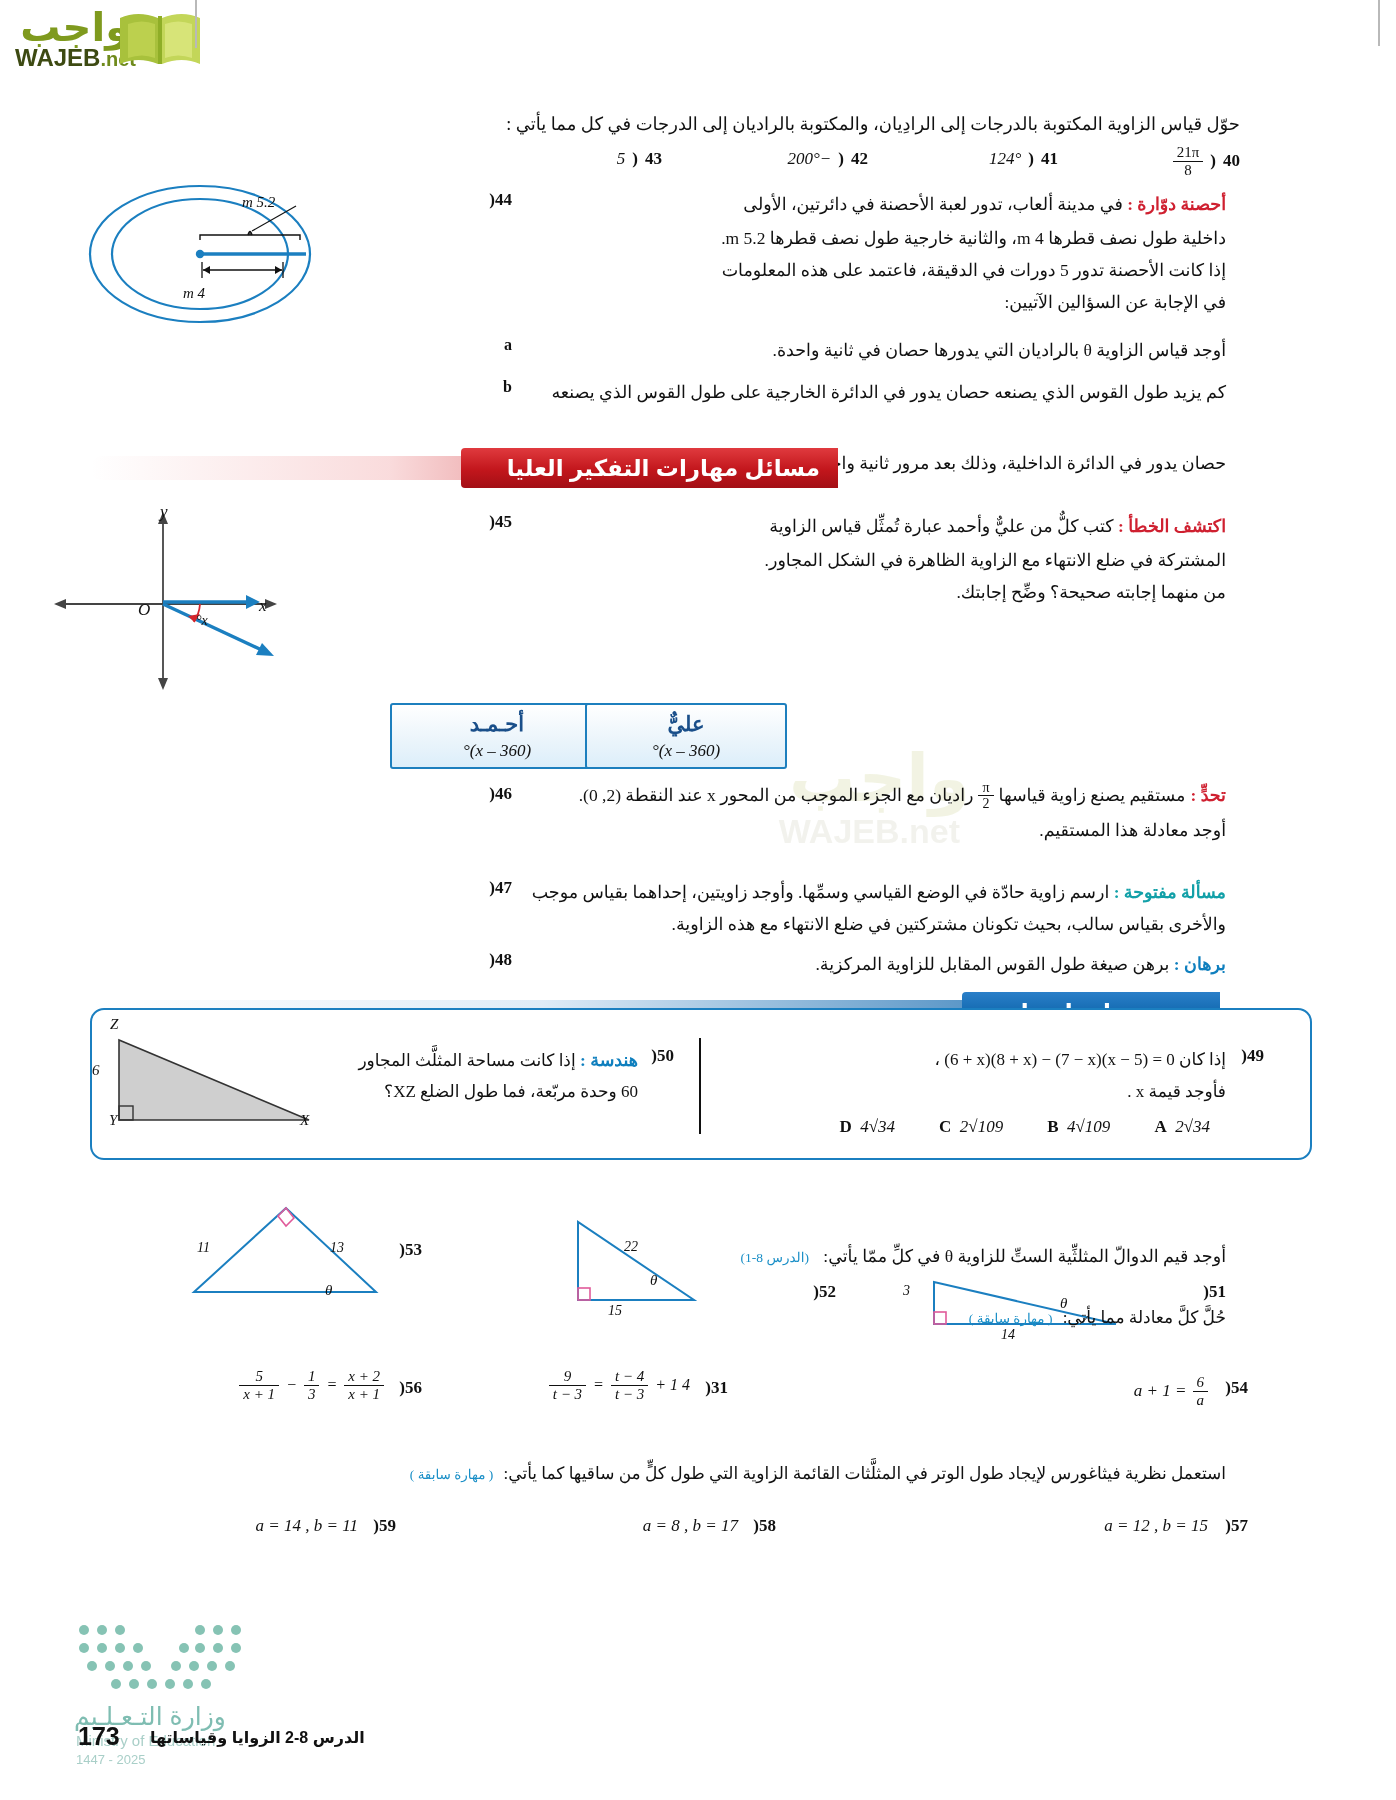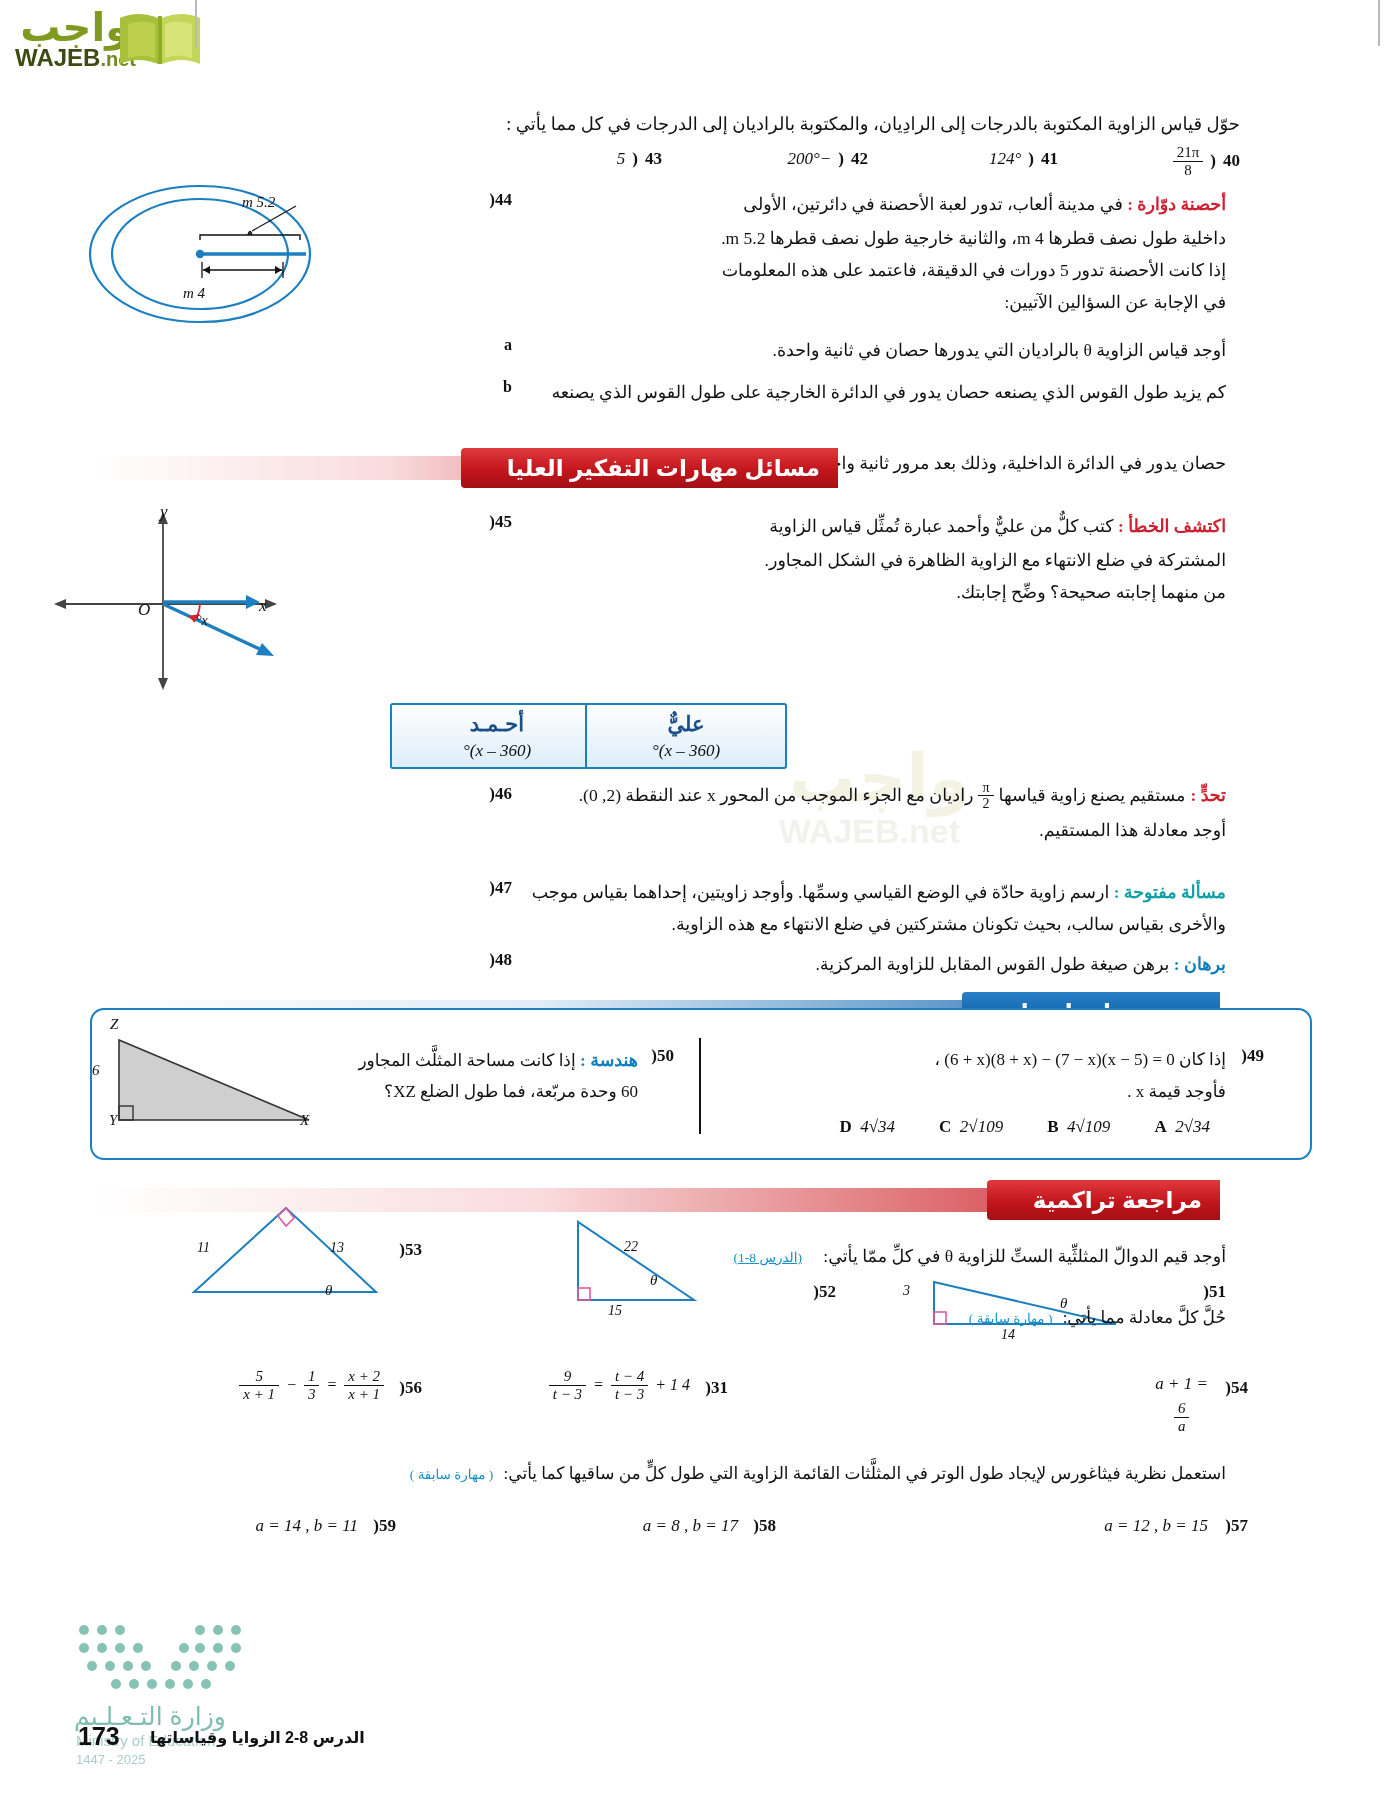--- a/index.html
+++ b/index.html
@@ -323,28 +323,24 @@
   <div class="abs mth" style="left:300px;top:1112px;font-size:15px;">X</div>
   <div class="abs mth" style="left:92px;top:1062px;font-size:15px;">6</div>
 
   <div class="abs" style="left:740px;top:1112px;width:470px;height:30px;direction:rtl;display:flex;justify-content:flex-start;gap:44px;align-items:center;">
     <span style="font-size:17px;"><b>A</b>&nbsp;&nbsp;<span class="mth">2√34</span></span>
     <span style="font-size:17px;"><b>B</b>&nbsp;&nbsp;<span class="mth">4√109</span></span>
     <span style="font-size:17px;"><b>C</b>&nbsp;&nbsp;<span class="mth">2√109</span></span>
     <span style="font-size:17px;"><b>D</b>&nbsp;&nbsp;<span class="mth">4√34</span></span>
   </div>
 
-  <div class="banner red" style="left:90px;top:1180px;width:1130px;">
-    <div class="tail"></div>
-    <div class="plate">مراجعة تراكمية</div>
-  </div>
 
   <div class="abs ar" style="right:170px;top:1240px;width:720px;font-size:17.5px;">
     <span>أوجد قيم الدوالّ المثلثِّية الستِّ للزاوية θ في كلِّ ممّا يأتي:</span>
-    <span class="hint" style="margin-right:17px;text-decoration:underline;">(الدرس 8-1)</span>
+    <span class="hint" style="margin-right:10px;">(الدرس 8-1)</span>
   </div>
 
   <div class="abs" style="right:170px;top:1282px;">
     <span class="num">51</span><span class="num">(</span>
   </div>
   <svg class="abs" style="left:920px;top:1272px;" width="210" height="80" viewBox="0 0 210 80">
     <polygon points="14,10 14,52 196,52" fill="none" stroke="#1b7fc0" stroke-width="2"></polygon>
     <rect x="14" y="40" width="12" height="12" fill="none" stroke="#e05b9a" stroke-width="1.6"></rect>
     <path d="M160 52 A28 28 0 0 0 168 44" fill="none" stroke="#333" stroke-width="1"></path>
   </svg>
@@ -375,21 +371,21 @@
   <div class="abs mth" style="left:325px;top:1282px;font-size:15px;">θ</div>
 
   <div class="abs ar" style="right:170px;top:1302px;width:660px;font-size:17px;">
     <span>حُلَّ كلَّ معادلة مما يأتي:</span>
     <span class="hint" style="margin-right:6px;">( مهارة سابقة )</span>
   </div>
 
   <div class="abs" style="right:148px;top:1378px;">
     <span class="num">54</span><span class="num">(</span>
   </div>
-  <div class="abs" style="right:188px;top:1374px;display:flex;align-items:center;gap:6px;direction:ltr;font-size:17px;flex-direction:column;">
+  <div class="abs" style="right:188px;top:1374px;display:flex;align-items:center;gap:6px;direction:ltr;font-size:17px;">
     <span class="mth">a + 1 =</span>
     <span class="frac mth">
       <span class="t">6</span>
       <span class="b">a</span>
     </span>
   </div>
 
   <div class="abs" style="right:668px;top:1378px;">
     <span class="num">31</span><span class="num">(</span>
   </div>

